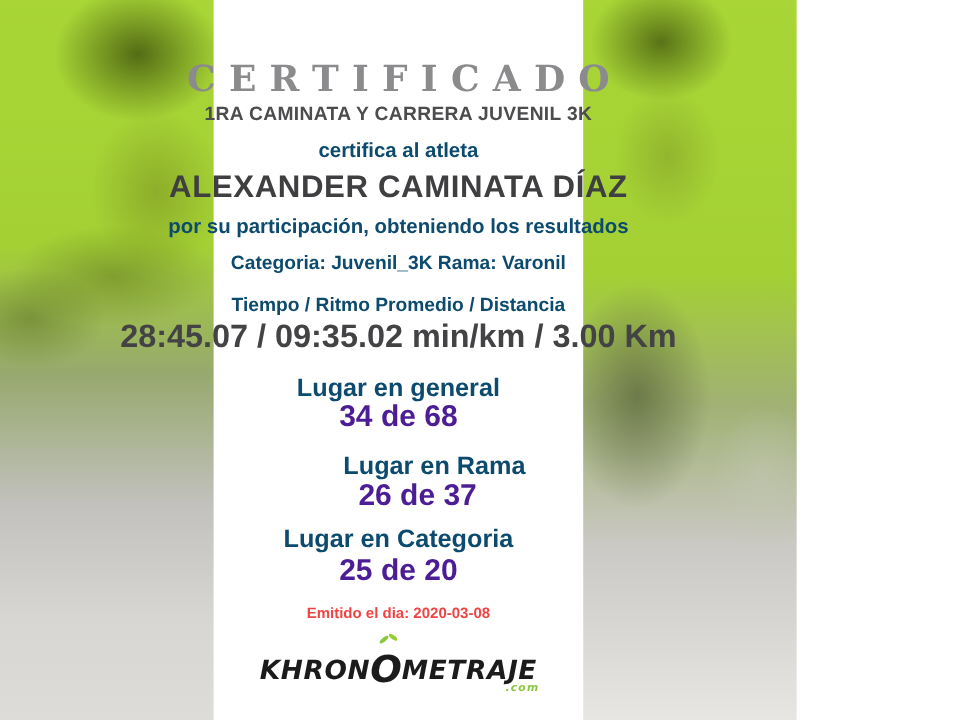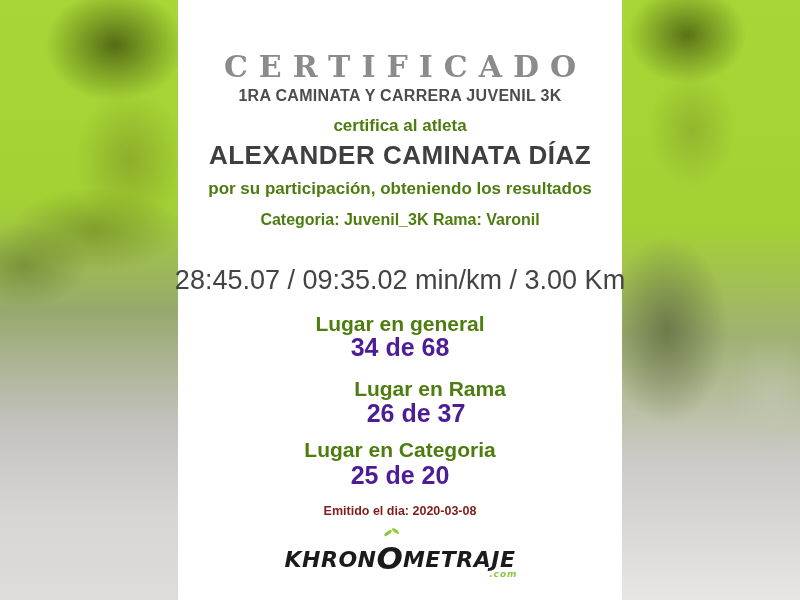--- a/index.html
+++ b/index.html
@@ -2,21 +2,21 @@
 <html><head>
 <meta charset="utf-8">
 <style>
   html, body { margin:0; padding:0; }
   body {
     width:800px; height:600px;
     background:#ffffff;
     font-family:"Liberation Sans", sans-serif;
     overflow:hidden;
   }
-  .stage { position:relative; width:800px; height:600px; background:#ffffff; overflow:hidden; }
+  .stage { position:relative; width:664px; height:600px; background:#ffffff; overflow:hidden; }
 
   
   .photo { position:absolute; top:0; width:178px; height:600px; z-index:1; }
   .photo-left {
     left:0;
     background:
       radial-gradient(ellipse 100px 80px at 115px 45px, rgba(62,82,12,0.80) 0%, rgba(62,82,12,0) 70%),
       radial-gradient(ellipse 90px 60px at 25px 265px, rgba(70,90,18,0.40) 0%, rgba(70,90,18,0) 70%),
       radial-gradient(ellipse 75px 95px at 130px 160px, rgba(125,150,35,0.60) 0%, rgba(125,150,35,0) 72%),
       radial-gradient(ellipse 120px 60px at 95px 230px, rgba(95,118,28,0.50) 0%, rgba(95,118,28,0) 70%),
@@ -29,41 +29,41 @@
       radial-gradient(ellipse 60px 80px at 70px 130px, rgba(130,158,40,0.55) 0%, rgba(130,158,40,0) 72%),
       radial-gradient(ellipse 85px 130px at 45px 330px, rgba(88,98,58,0.70) 0%, rgba(88,98,58,0) 72%),
       radial-gradient(ellipse 60px 90px at 150px 400px, rgba(195,200,180,0.50) 0%, rgba(195,200,180,0) 70%),
       linear-gradient(180deg, #a9d636 0%, #a4d034 38%, #a0b173 56%, #cbc9c5 76%, #e8e6e3 100%);
   }
 
   
   .content { position:absolute; inset:0; z-index:2; }
   .cline {
     position:absolute; left:0; width:100%;
-    text-align:center; line-height:1.2; color:#4d7c0f;
+    text-align:center; line-height:1.2; color:#0c4a6e;
     white-space:nowrap;
   }
   .l-title {
     top:49px; font-family:"DejaVu Serif", serif;
     font-size:30px; font-weight:700; letter-spacing:11px;
     padding-left:11px; box-sizing:border-box; color:#8b8b8d;
   }
   .l-event { top:86px;  font-size:16px; font-weight:700; letter-spacing:0.3px; color:#4c4c4e; }
   .l-cert  { top:116px; font-size:17px; font-weight:700; }
   .l-name  { top:140px; font-size:26px; font-weight:700; letter-spacing:0.5px; color:#3f3f41; }
   .l-part  { top:179px; font-size:17px; font-weight:700; }
   .l-cat   { top:210px; font-size:16px; font-weight:700; }
   .l-th    { top:245px; font-size:16px; font-weight:700; }
-  .l-tv    { top:264px; font-size:27px; font-weight:400; color:#434345; }
+  .l-tv    { top:264px; font-size:27px; font-weight:700; color:#434345; }
   .plabel  { font-size:21px; font-weight:700; }
   .pvalue  { font-size:25px; font-weight:700; color:#4c1d95; }
   .l-p1l { top:311px; } .l-p1v { top:332px; }
   .l-p2l { top:376px;padding-left:30px; } .l-p2v { top:398px;margin-left:16px; }
   .l-p3l { top:437px; } .l-p3v { top:460px; }
-  .l-date  { top:504px; font-size:12.5px; font-weight:700; color:#7f1d1d; }
+  .l-date  { top:504px; font-size:12.5px; font-weight:700; color:#ef4444; }
 
   
   .logo {
     position:absolute; top:538px; left:50%; transform:translateX(-50%);
     z-index:2; white-space:nowrap;
     font-family:"DejaVu Sans", sans-serif;
     font-style:italic; font-weight:700;
     font-size:22px; letter-spacing:0.5px; color:#1b1b1b;
   }
   .logo-o-wrap { position:relative; display:inline-block; }
@@ -92,20 +92,21 @@
   <div class="photo photo-left"></div>
   <div class="photo photo-right"></div>
 
   <div class="content">
     <div class="cline l-title">CERTIFICADO</div>
     <div class="cline l-event">1RA CAMINATA Y CARRERA JUVENIL 3K</div>
     <div class="cline l-cert">certifica al atleta</div>
     <div class="cline l-name">ALEXANDER CAMINATA DÍAZ</div>
     <div class="cline l-part">por su participación, obteniendo los resultados</div>
     <div class="cline l-cat">Categoria: Juvenil_3K Rama: Varonil</div>
+    <div class="cline l-th">Tiempo / Ritmo Promedio / Distancia</div>
     <div class="cline l-tv">28:45.07 / 09:35.02 min/km / 3.00 Km</div>
 
     <div class="cline plabel l-p1l">Lugar en general</div>
     <div class="cline pvalue l-p1v">34 de 68</div>
     <div class="cline plabel l-p2l">Lugar en Rama</div>
     <div class="cline pvalue l-p2v">26 de 37</div>
     <div class="cline plabel l-p3l">Lugar en Categoria</div>
     <div class="cline pvalue l-p3v">25 de 20</div>
 
     <div class="cline l-date">Emitido el dia: 2020-03-08</div>

